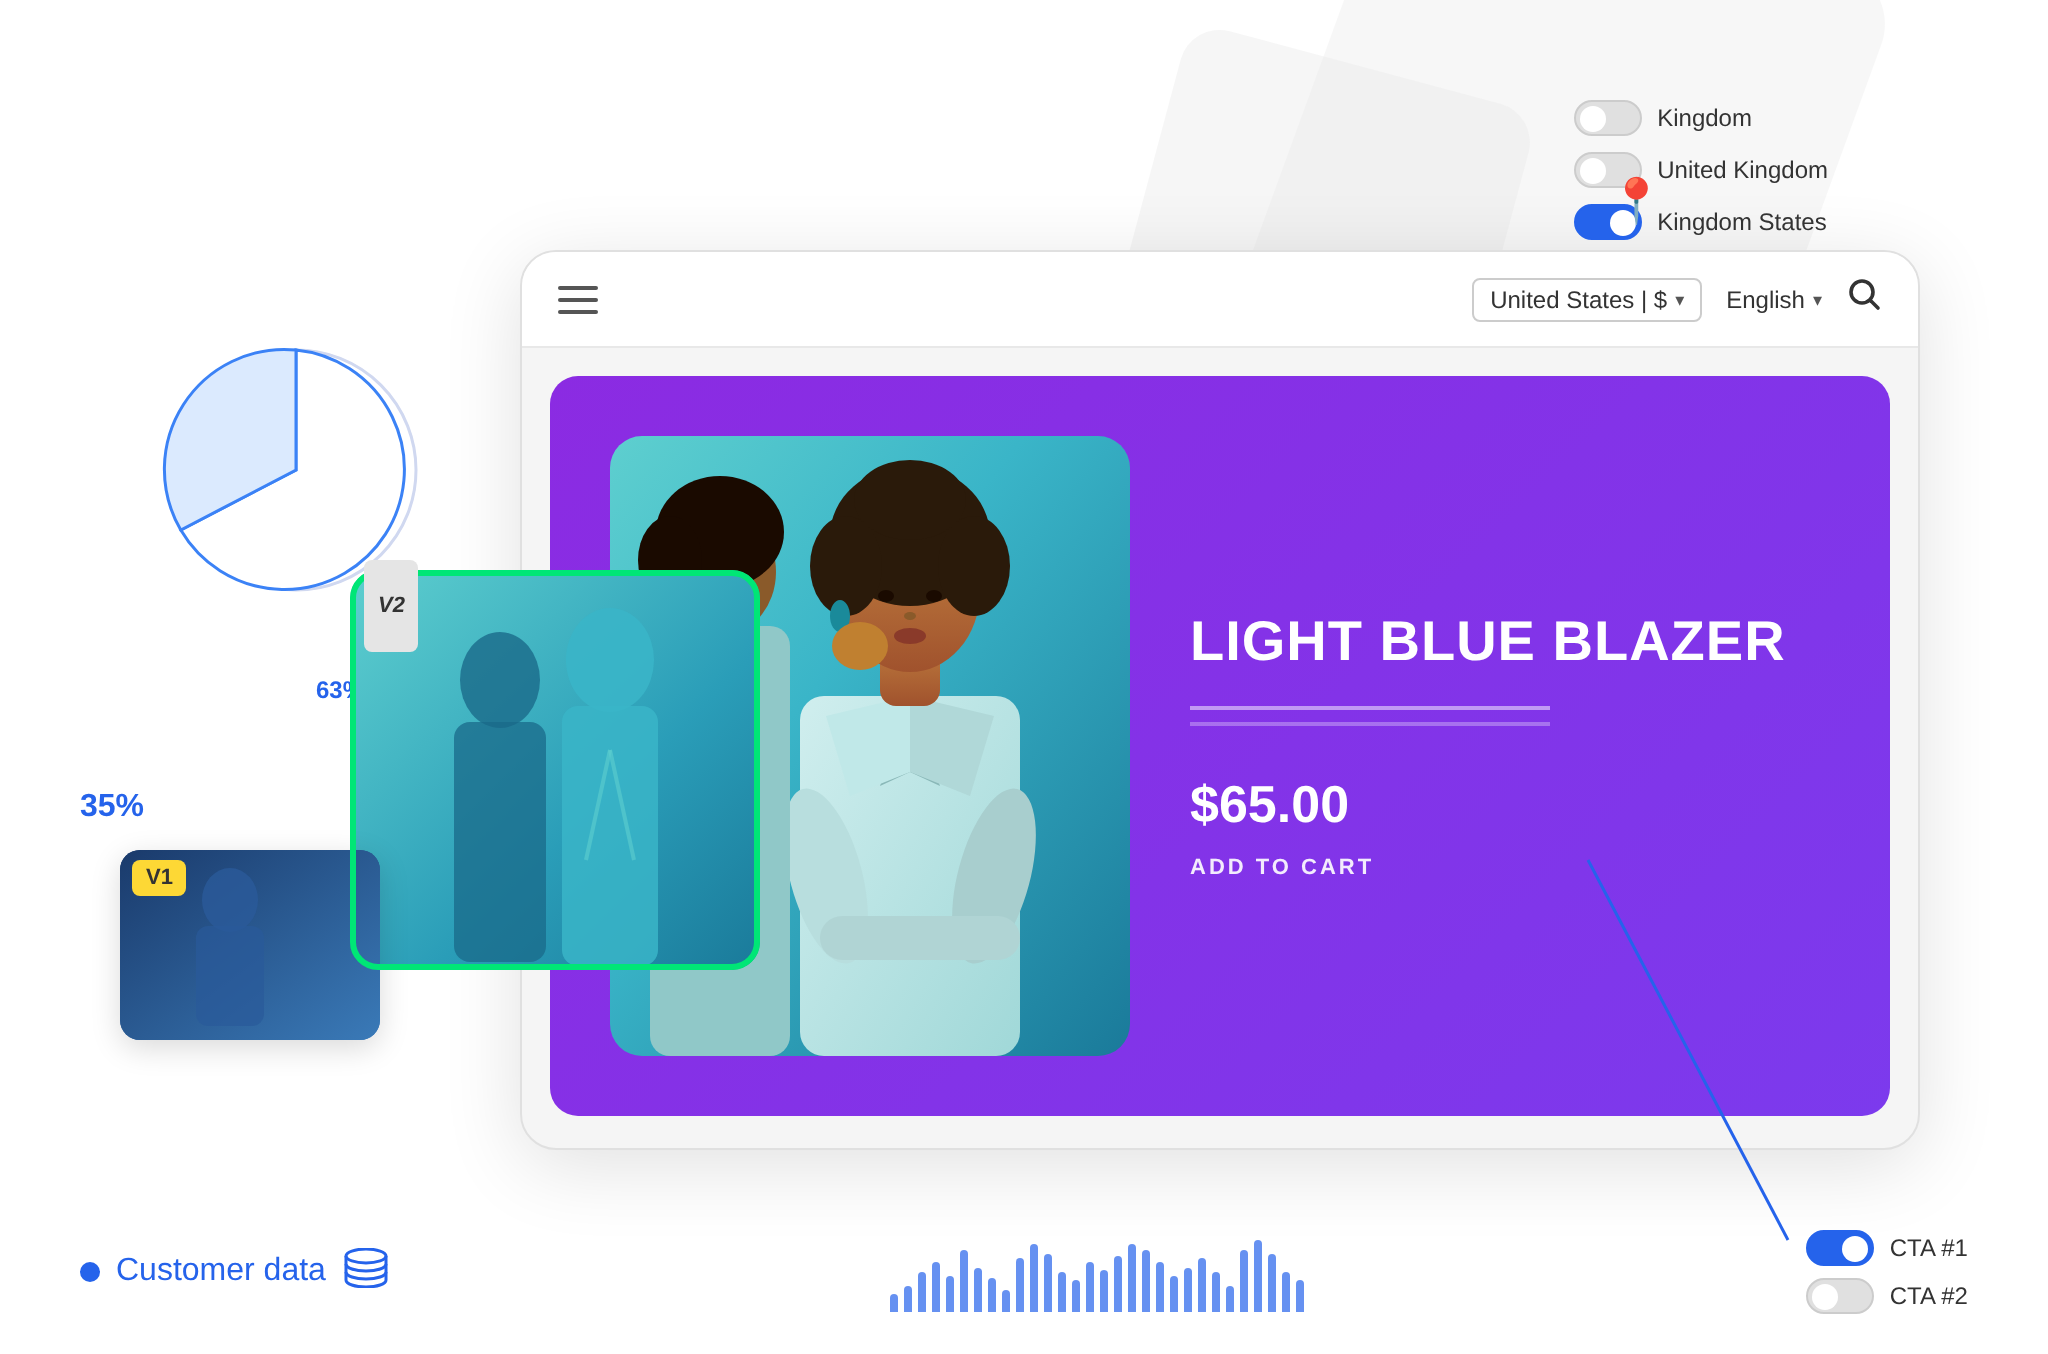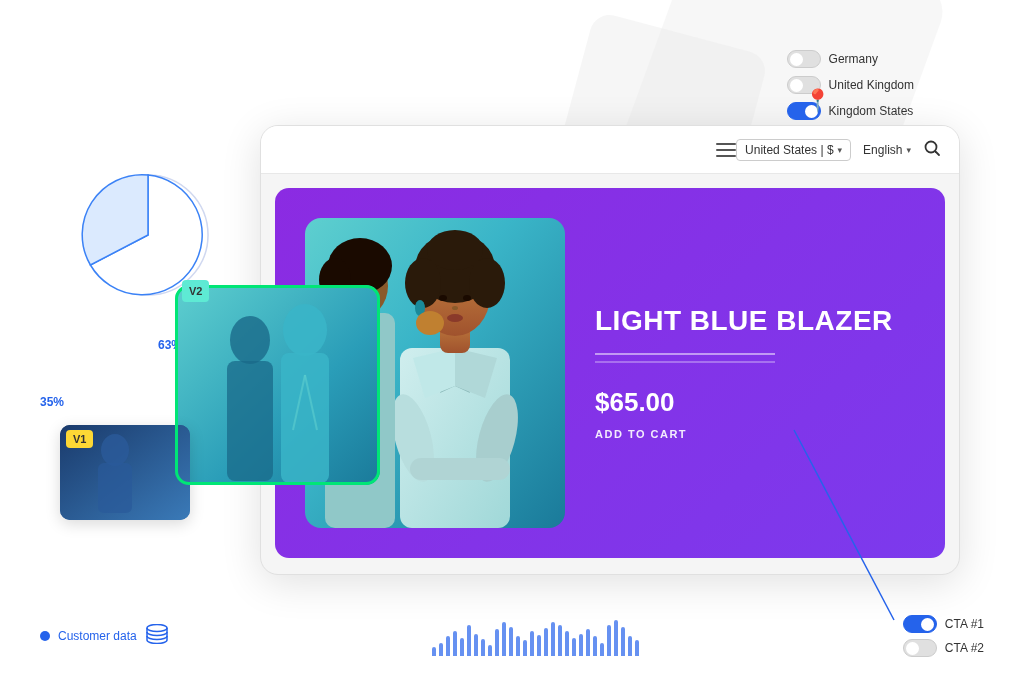--- a/index.html
+++ b/index.html
@@ -51,21 +51,21 @@
       z-index: 5;
       overflow: hidden;
       border: 1.5px solid #e0e0e0;
     }
 
     .browser-bar {
       height: 48px;
       background: #ffffff;
       display: flex;
       align-items: center;
-      justify-content: flex-end;
+      justify-content: space-between;
       padding: 0 18px;
       border-bottom: 1px solid #e8e8e8;
     }
 
     .hamburger-icon {
       display: flex;
       flex-direction: column;
       gap: 4px;
       cursor: pointer;
     }
@@ -206,27 +206,28 @@
       border-radius: 14px;
       z-index: 8;
       pointer-events: none;
     }
 
     
     .v2-badge {
       position: absolute;
       left: 182px;
       top: 280px;
-      background: #5eead4;
+      background: #e5e5e5;
       color: #333;
       font-size: 11px;
       font-weight: 700;
-      padding: 5px 7px;
+      padding: 17px 7px;
       border-radius: 4px;
       z-index: 10;
+      font-style: italic;
     }
 
     
     .v1-card {
       position: absolute;
       left: 60px;
       top: 425px;
       width: 130px;
       height: 95px;
       border-radius: 10px;
@@ -272,21 +273,21 @@
       font-size: 12px;
       font-weight: 600;
       color: #2563eb;
       z-index: 6;
     }
 
     .pct-35 {
       position: absolute;
       left: 40px;
       top: 395px;
-      font-size: 12px;
+      font-size: 16px;
       font-weight: 600;
       color: #2563eb;
       z-index: 6;
     }
 
     
     .toggles-container {
       position: absolute;
       right: 110px;
       top: 50px;
@@ -374,21 +375,21 @@
     }
 
     .customer-dot {
       width: 10px;
       height: 10px;
       border-radius: 50%;
       background: #2563eb;
     }
 
     .customer-data-label {
-      font-size: 12px;
+      font-size: 16px;
       color: #2563eb;
       font-weight: 500;
     }
 
     .db-icon {
       font-size: 18px;
       color: #2563eb;
     }
 
     
@@ -448,21 +449,21 @@
   </style>
 </head>
 <body>
 
 <div class="bg-shape-1"></div>
 <div class="bg-shape-2"></div>
 
 <div class="toggles-container">
   <div class="toggle-row">
     <div class="toggle-switch off"></div>
-    <span class="toggle-label">Germany</span>
+    <span class="toggle-label">Kingdom</span>
   </div>
   <div class="toggle-row">
     <div class="toggle-switch off"></div>
     <span class="toggle-label">United Kingdom</span>
   </div>
   <div class="toggle-row">
     <div class="toggle-switch on"></div>
     <span class="toggle-label">Kingdom States</span>
   </div>
 </div>

